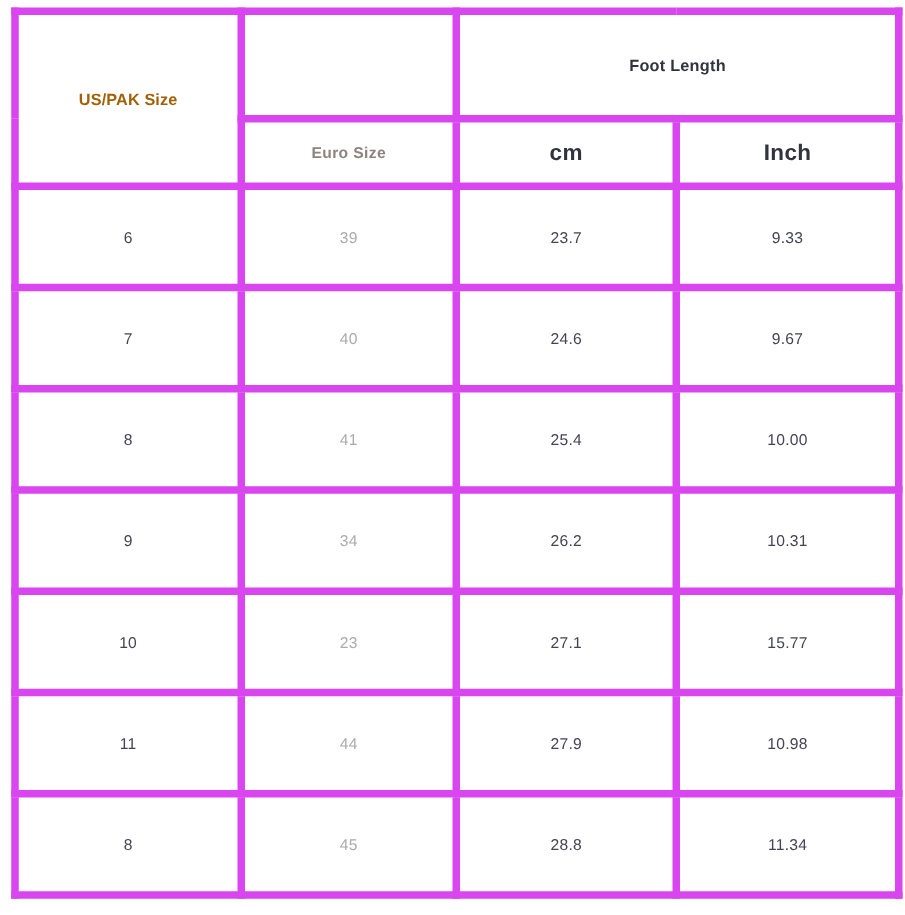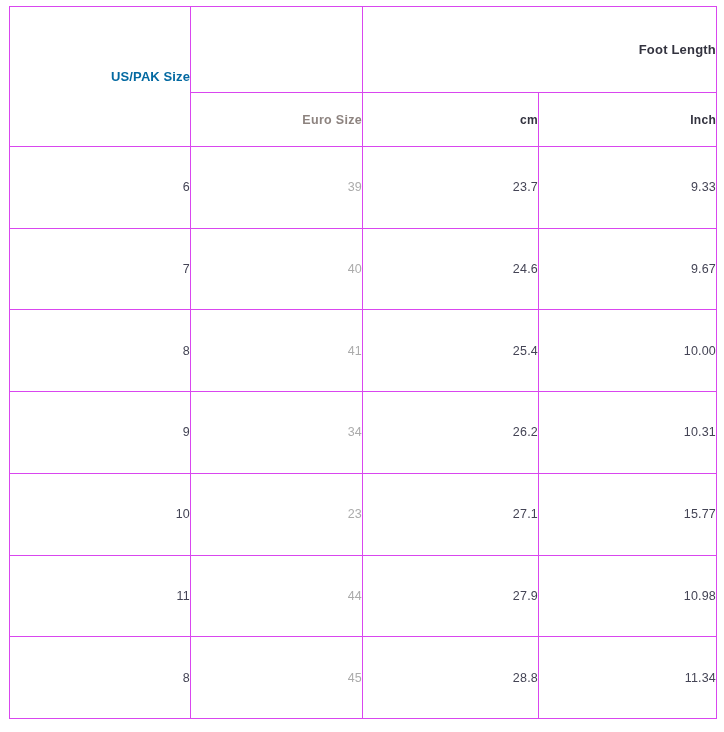--- a/index.html
+++ b/index.html
@@ -22,57 +22,57 @@
   }
   table.size-chart {
     width: 707px;
     height: 713px;
     border-collapse: collapse;
     table-layout: fixed;
     background: #ffffff;
   }
   table.size-chart td,
   table.size-chart th {
-    border: 1px solid #d946ef;
-    text-align: right;
+    border: 6px solid #d946ef;
+    text-align: center;
     vertical-align: middle;
     padding: 0;
     background: #ffffff;
   }
   
   col.c-us    { width: 181px; }
   col.c-euro  { width: 172px; }
   col.c-cm    { width: 176px; }
   col.c-inch  { width: 178px; }
 
   
   .hd-uspak {
     font-size: 13px;
     font-weight: bold;
-    color: #0369a1;
+    color: #a16207;
     letter-spacing: 0.1px;
   }
   .hd-blank {
     background: #ffffff;
   }
   .hd-footlength {
     font-size: 13px;
     font-weight: bold;
     color: #33333f;
     letter-spacing: 0.2px;
   }
   .hd-euro {
     font-size: 12.5px;
     font-weight: bold;
     color: #8d837f;
     letter-spacing: 0.3px;
   }
   .hd-cm,
   .hd-inch {
-    font-size: 12px;
+    font-size: 18px;
     font-weight: bold;
     color: #33333f;
     letter-spacing: 0.3px;
   }
   .hd-top { height: 86px; }
   .hd-sub { height: 54px; }
 
   
   tbody tr { height: 79px; }
   .cell-us,

